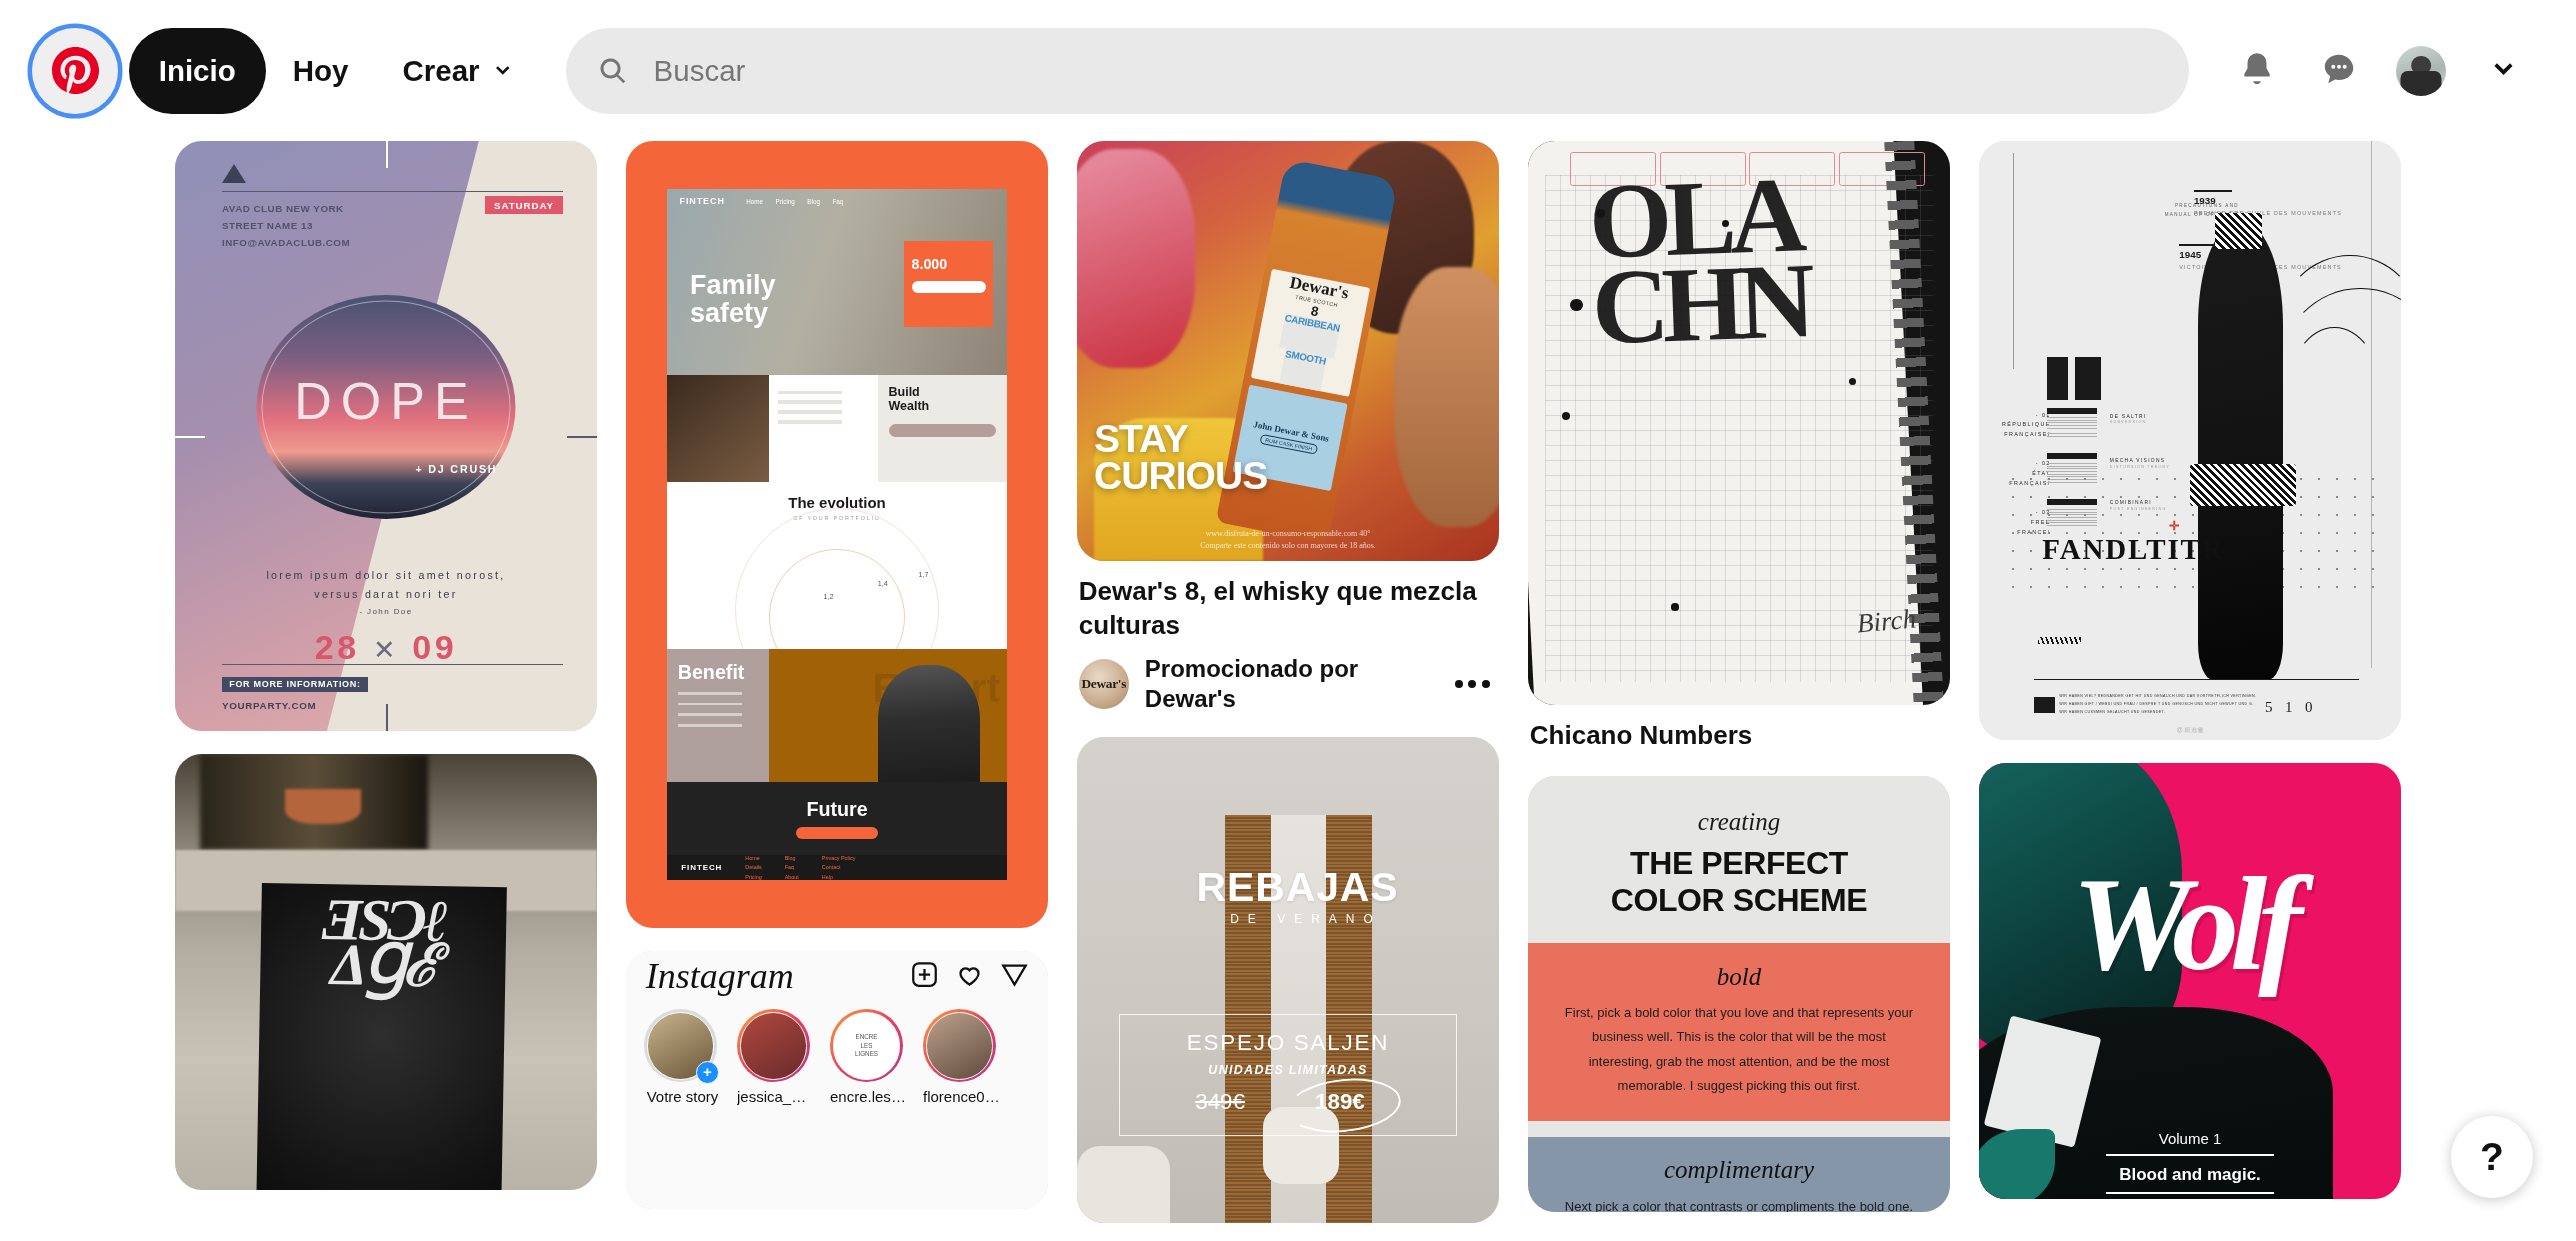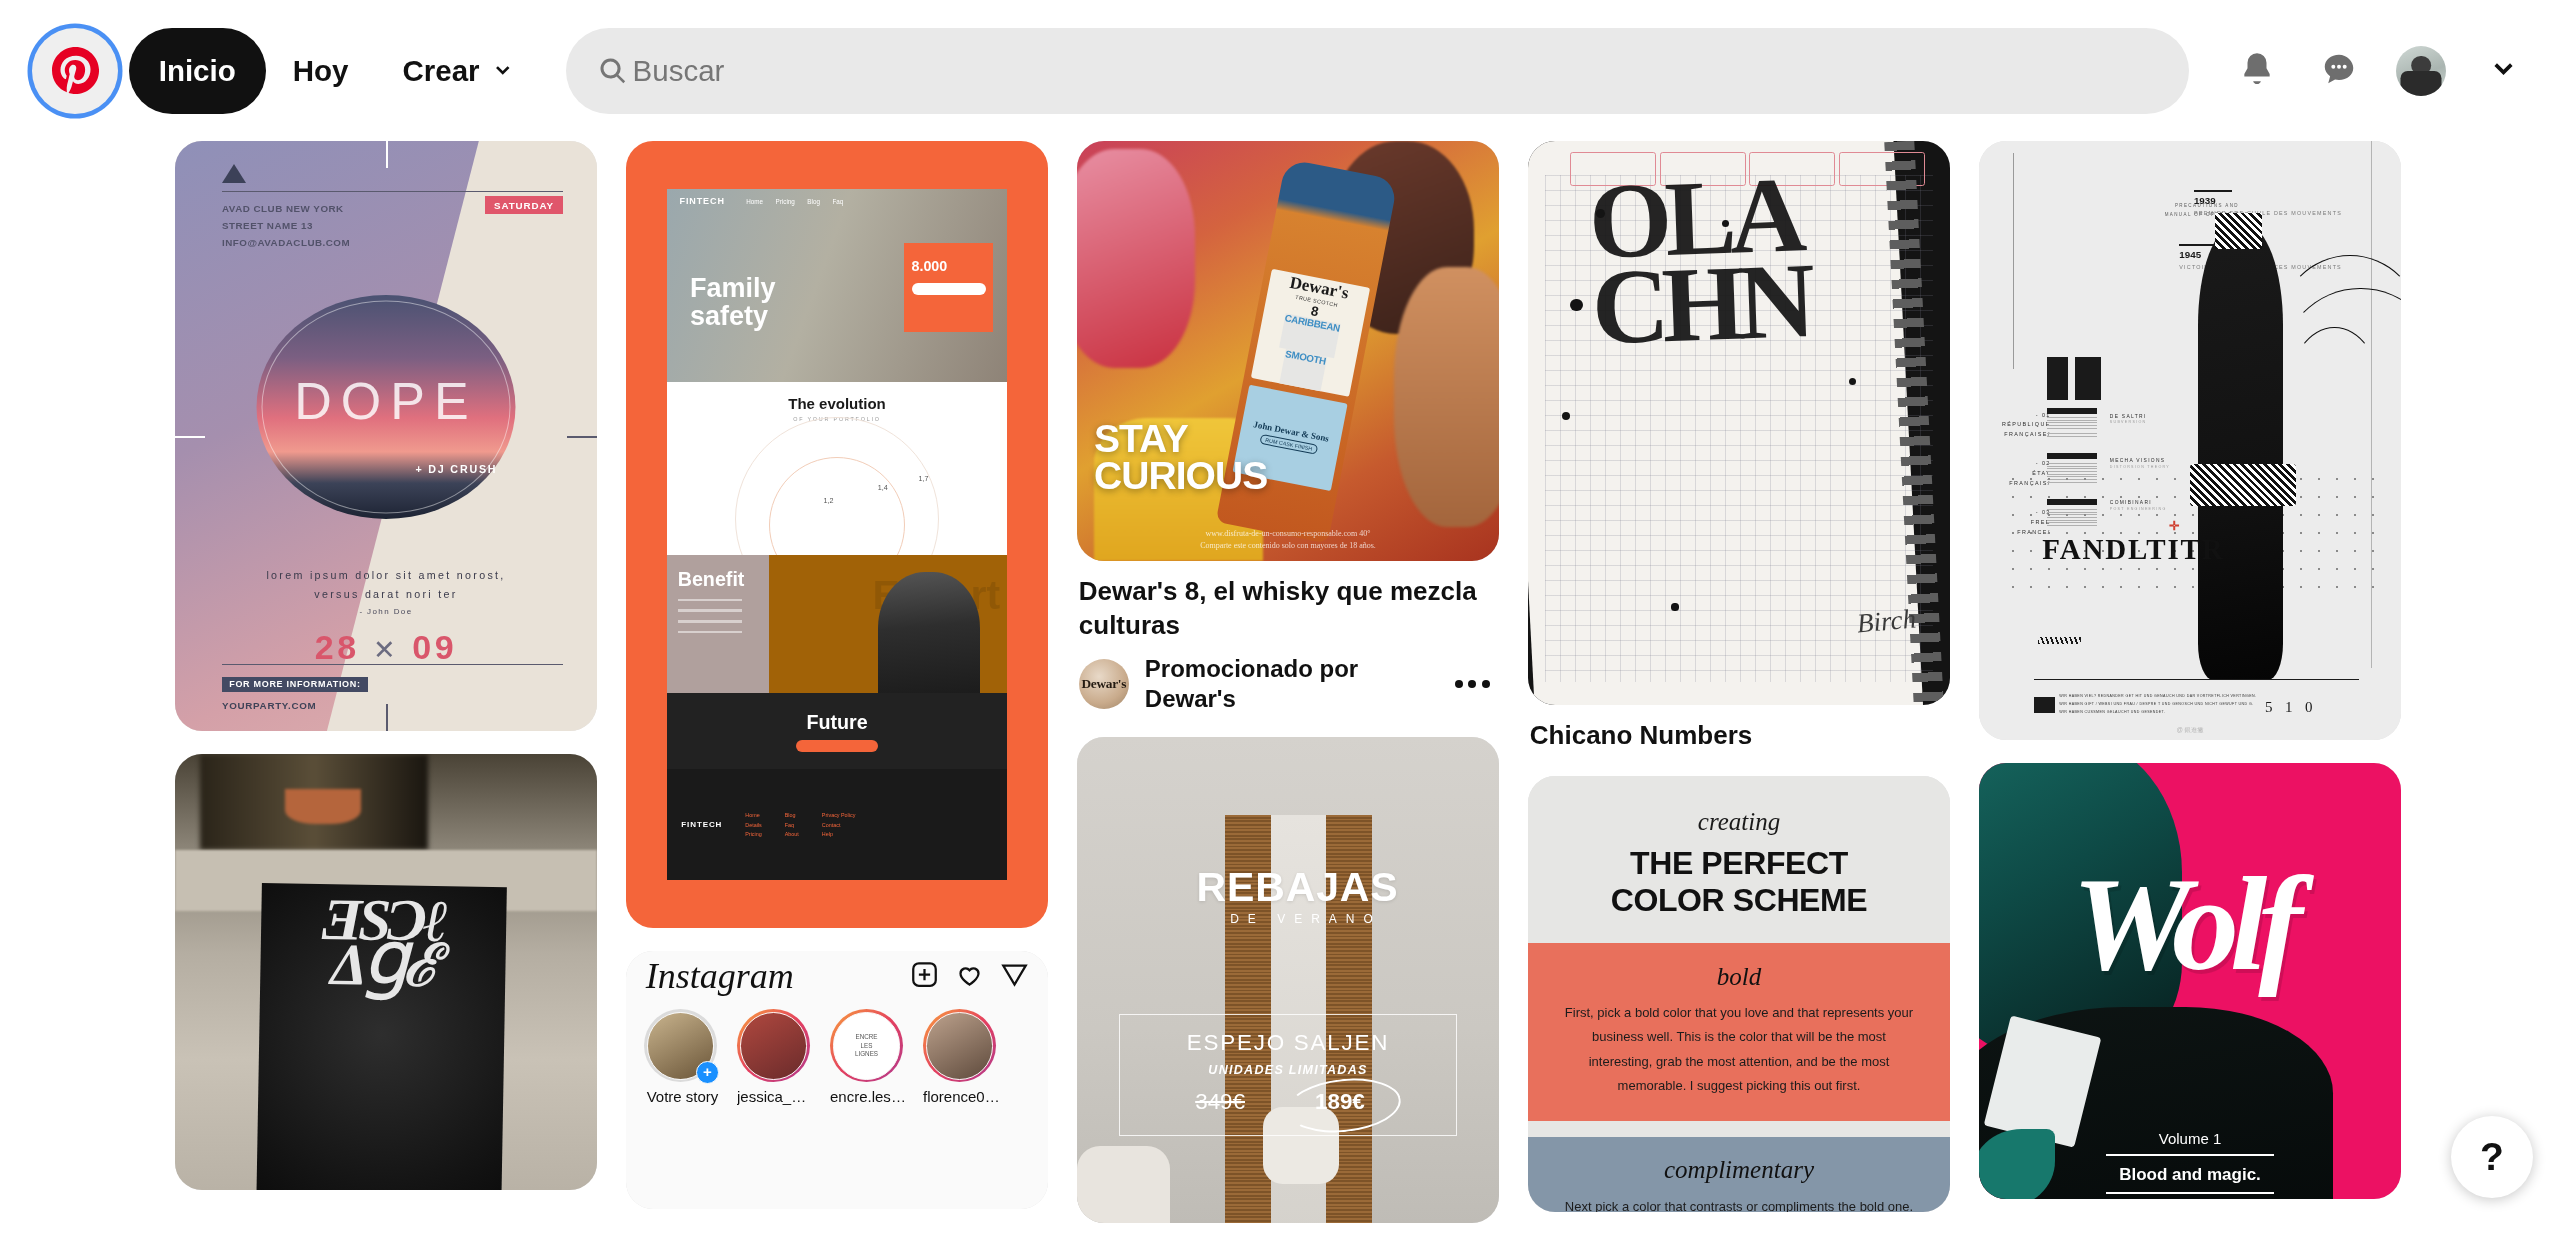--- a/index.html
+++ b/index.html
@@ -51,21 +51,21 @@
     margin-left: 25px; margin-right: 27px;
     background: #e9e9e9;
     border-radius: 43px;
     display: flex; align-items: center;
     padding: 0 32px;
     cursor: text;
     max-width: 1699px;
   }
   .search-icon { width: 30px; height: 30px; flex: 0 0 auto; color: #767676; }
   .search-text {
-    margin-left: 5px;
+    margin-left: 26px;
     font-size: 29.5px; color: #767676;
   }
   .hdr-icons { display: flex; align-items: center; gap: 0px; flex: 0 0 auto; }
   .icon-btn {
     width: 82px; height: 82px; border-radius: 50%;
     display: flex; align-items: center; justify-content: center;
     cursor: pointer; color: #6e6e6e;
   }
   .avatar {
     width: 50px; height: 50px; border-radius: 50%;
@@ -701,20 +701,36 @@
               </div>
               <h2>
                 <span>Family</span><br>
                 <span>safety</span>
               </h2>
               <div class="card">
                 <div class="big">8.000</div>
                 <div class="btn"></div>
               </div>
             </div>
+            <div class="fin-build">
+              <div class="ph"></div>
+              <div class="mid">
+                  <div class="l"></div>
+                  <div class="l"></div>
+                  <div class="l"></div>
+                  <div class="l"></div>
+                </div>
+              <div class="right">
+                <h3>
+                  <span>Build</span><br>
+                  <span>Wealth</span>
+                </h3>
+                <div class="btn"></div>
+              </div>
+            </div>
             <div class="fin-evo">
               <h3>The evolution</h3>
               <div class="sub">OF YOUR PORTFOLIO</div>
               <div class="arcs"></div>
                 <div class="arcs2"></div>
               <span class="n" style="left:46%;top:66%">1,2</span>
               <span class="n" style="left:62%;top:58%">1,4</span>
               <span class="n" style="left:74%;top:53%">1,7</span>
             </div>
             <div class="fin-ben">

